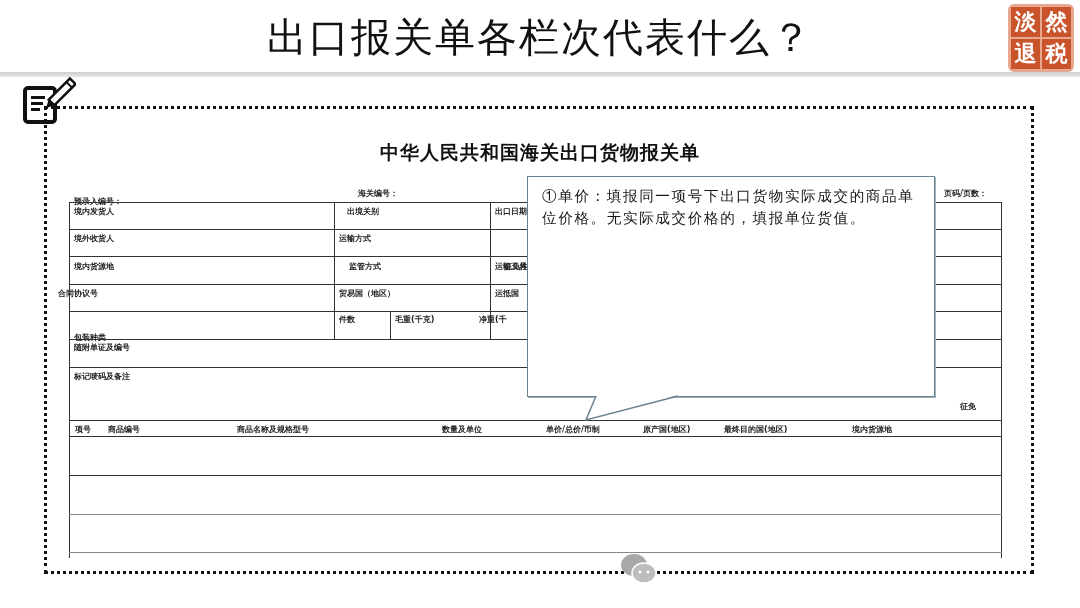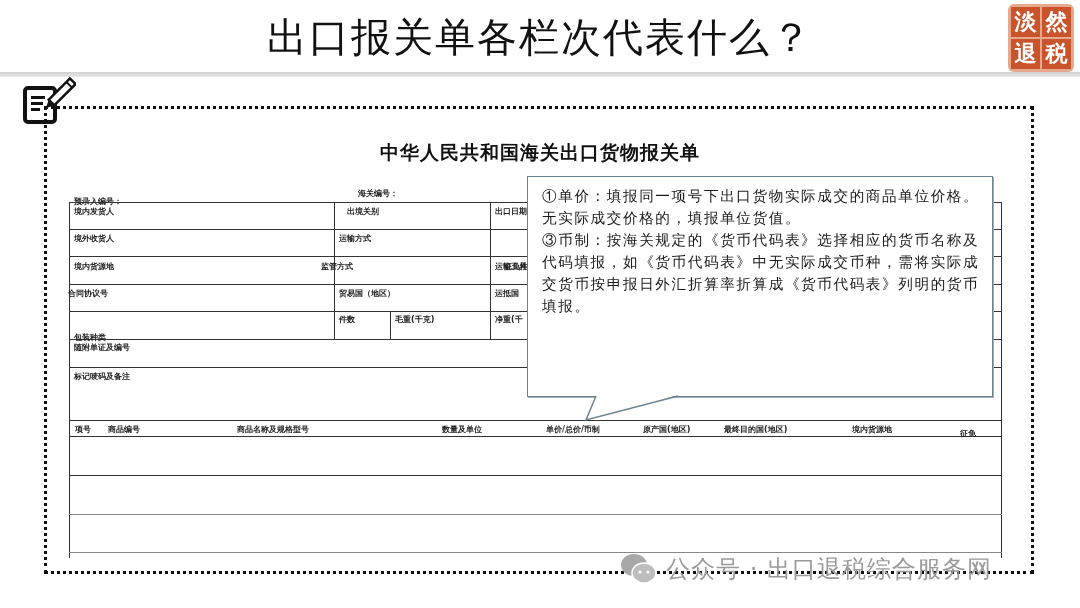--- a/index.html
+++ b/index.html
@@ -38,21 +38,21 @@
     position:absolute; left:0; top:140px; width:1080px; text-align:center;
     font-size:19px; font-weight:bold; letter-spacing:1px;
     font-family: "DejaVu Sans", sans-serif;
   }
   .small { font-size:8px; font-weight:bold; font-family:"DejaVu Sans", sans-serif; color:#222; position:absolute; white-space:nowrap; }
   .form-grid { position:absolute; left:69px; top:202px; width:933px; height:356px; border:1.5px solid #333; box-sizing:border-box; border-bottom:none;}
   .hline { position:absolute; height:0; border-top:1.5px solid #333; }
   .hline.light { border-top:1px solid #888; }
   .vline { position:absolute; width:0; border-left:1.5px solid #333; }
   .callout {
-    position:absolute; left:527px; top:176px; width:466px; height:221px;
+    position:absolute; left:527px; top:176px; width:408px; height:221px;
     background:#fff; border:1.5px solid #6a8290; box-sizing:border-box;
     padding:8px 10px 0 14px; z-index:5;
     box-shadow: 1px 1px 0 #9fb0ba;
   }
   .callout p { margin:0; font-size:14.6px; line-height:22px; letter-spacing:1.6px; color:#1a1a1a; }
   .callout-tail { position:absolute; left:578px; top:394px; z-index:6; }
   .watermark {
     position:absolute; left:620px; top:552px; z-index:10;
     font-family:"DejaVu Sans", sans-serif; font-size:24px; color:#9a9a9a;
     display:flex; align-items:center; gap:8px; letter-spacing:1px;
@@ -112,55 +112,53 @@
 
 <div class="small" style="left:74px; top:206px;">境内发货人</div>
 <div class="small" style="left:339px; top:206px;padding-left:8px;">出境关别</div>
 <div class="small" style="left:495px; top:206px;">出口日期</div>
 
 <div class="small" style="left:74px; top:233px;">境外收货人</div>
 <div class="small" style="left:339px; top:233px;">运输方式</div>
 <div class="small" style="left:495px; top:233px;margin-top:28px;">运输工具</div>
 
 <div class="small" style="left:74px; top:261px;">境内货源地</div>
-<div class="small" style="left:321px; top:261px;">监管方式</div>
+<div class="small" style="left:349px; top:261px;">监管方式</div>
 <div class="small" style="left:495px; top:261px;margin-left:9px;">征免性质</div>
 
-<div class="small" style="left:68px; top:288px;">合同协议号</div>
+<div class="small" style="left:58px; top:288px;">合同协议号</div>
 <div class="small" style="left:339px; top:288px;">贸易国（地区）</div>
 <div class="small" style="left:495px; top:288px;">运抵国</div>
 
 <div class="small" style="left:74px; top:332px;">包装种类</div>
 <div class="small" style="left:339px; top:314px;">件数</div>
 <div class="small" style="left:395px; top:314px;">毛重(千克)</div>
-<div class="small" style="left:495px; top:314px;">净重(千</div>
+<div class="small" style="left:479px; top:314px;">净重(千</div>
 
 <div class="small" style="left:74px; top:342px;">随附单证及编号</div>
 <div class="small" style="left:74px; top:371px;">标记唛码及备注</div>
 
 <div class="small" style="left:75px; top:424px;">项号</div>
 <div class="small" style="left:108px; top:424px;">商品编号</div>
 <div class="small" style="left:237px; top:424px;">商品名称及规格型号</div>
 <div class="small" style="left:442px; top:424px;">数量及单位</div>
 <div class="small" style="left:546px; top:424px;">单价/总价/币制</div>
 <div class="small" style="left:643px; top:424px;">原产国(地区)</div>
 <div class="small" style="left:724px; top:424px;">最终目的国(地区)</div>
 <div class="small" style="left:852px; top:424px;">境内货源地</div>
-<div class="small" style="left:960px; top:428px;">征免</div>
+<div class="small" style="left:960px; top:401px;">征免</div>
 
 <div class="callout">
   <p>①单价：填报同一项号下出口货物实际成交的商品单位价格。无实际成交价格的，填报单位货值。</p>
-  <p>③币制：按海关规定的《货币代码表》选择相应的货币名称及代码填报，如《货币代码表》中无实际成交币种，需将实际成交货币按申报日外汇折算率折算成《货币代码表》列明的货币填报。</p>
 </div>
 <svg class="callout-tail" width="120" height="30" viewBox="0 0 120 30">
   <polygon points="18,1 8,26 100,1" fill="#fff" stroke="none"></polygon>
   <polyline points="18,2 8,26 100,2" fill="none" stroke="#6a8290" stroke-width="1.5"></polyline>
 </svg>
 
 <div class="watermark">
   <svg width="38" height="34" viewBox="0 0 38 34">
     <ellipse cx="14" cy="13" rx="13" ry="11" fill="#a8a8a8"></ellipse>
     <ellipse cx="24" cy="21" rx="12" ry="10" fill="#bdbdbd" stroke="#fff" stroke-width="1.5"></ellipse>
     <circle cx="20" cy="20" r="1.6" fill="#fff"></circle>
     <circle cx="28" cy="20" r="1.6" fill="#fff"></circle>
   </svg>
-  <span>公众号 · 出口退税综合服务网</span>
 </div>
 
 </body></html>

